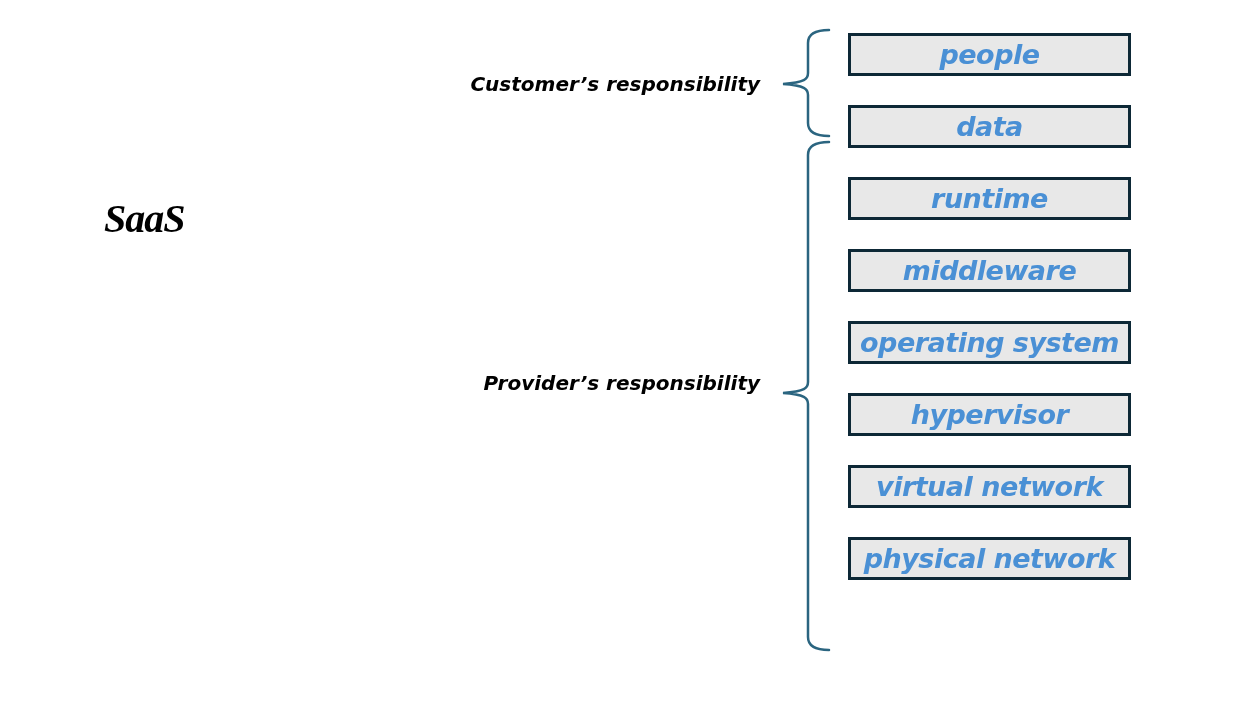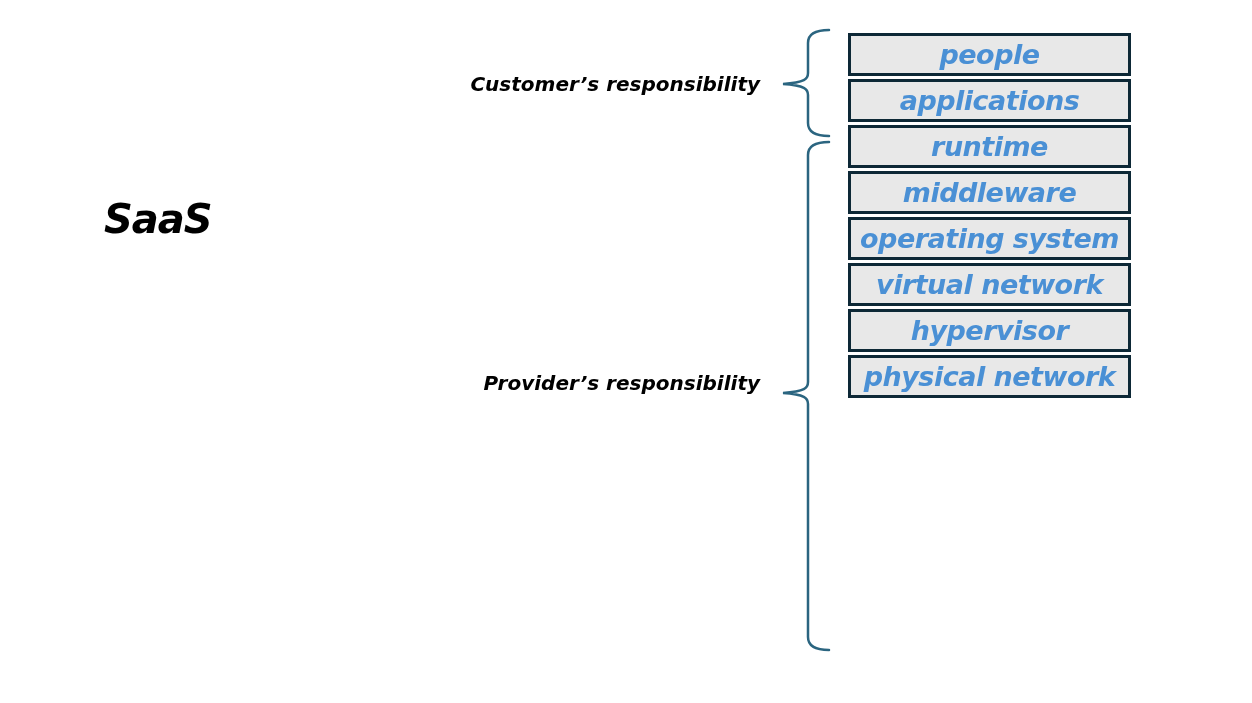--- a/index.html
+++ b/index.html
@@ -19,20 +19,21 @@
     position: absolute;
     left: 104px;
     top: 190px;
     color: var(--label-text, #000000);
     font-size: 40px;
     line-height: 58px;
     font-weight: bold;
     font-style: italic;
     letter-spacing: -1px;
     white-space: nowrap;
+    font-family: Liberation Serif, serif;
   }
   .resp-label {
     position: absolute;
     left: 340px;
     width: 420px;
     text-align: right;
     color: var(--label-text, #000000);
     font-size: 20px;
     line-height: 30px;
     font-weight: bold;
@@ -52,21 +53,21 @@
     stroke: var(--bracket, #2b6580);
     stroke-width: 2.5;
     stroke-linecap: round;
   }
   .layer-stack {
     position: absolute;
     left: 848px;
     top: 33px;
     display: flex;
     flex-direction: column;
-    gap: 3px;
+    gap: 29px;
   }
   .layer-box {
     box-sizing: border-box;
     width: 283px;
     height: 43px;
     background: var(--layer-fill, #e8e8e8);
     border: 3px solid var(--layer-border, #0d2836);
     display: flex;
     align-items: center;
     justify-content: center;
@@ -99,35 +100,35 @@
 
   <svg class="bracket provider" width="65" height="516" viewBox="0 0 65 516">
     <path d="M 59 4 C 44 4 38 9 38 17 L 38 244 C 38 250 35 253.5 13 255 C 35 256.5 38 260 38 266 L 38 499 C 38 507 44 512 59 512"></path>
   </svg>
 
   <div class="layer-stack">
     <div class="layer-box">
       <span class="layer-label">people</span>
     </div>
     <div class="layer-box">
-      <span class="layer-label">applications</span>
+      <span class="layer-label">data</span>
     </div>
     <div class="layer-box">
       <span class="layer-label">runtime</span>
     </div>
     <div class="layer-box">
       <span class="layer-label">middleware</span>
     </div>
     <div class="layer-box">
       <span class="layer-label">operating system</span>
     </div>
     <div class="layer-box">
-      <span class="layer-label">virtual network</span>
+      <span class="layer-label">hypervisor</span>
     </div>
     <div class="layer-box">
-      <span class="layer-label">hypervisor</span>
+      <span class="layer-label">virtual network</span>
     </div>
     <div class="layer-box">
       <span class="layer-label">physical network</span>
     </div>
   </div>
 
 </div>
 
 </body></html>

